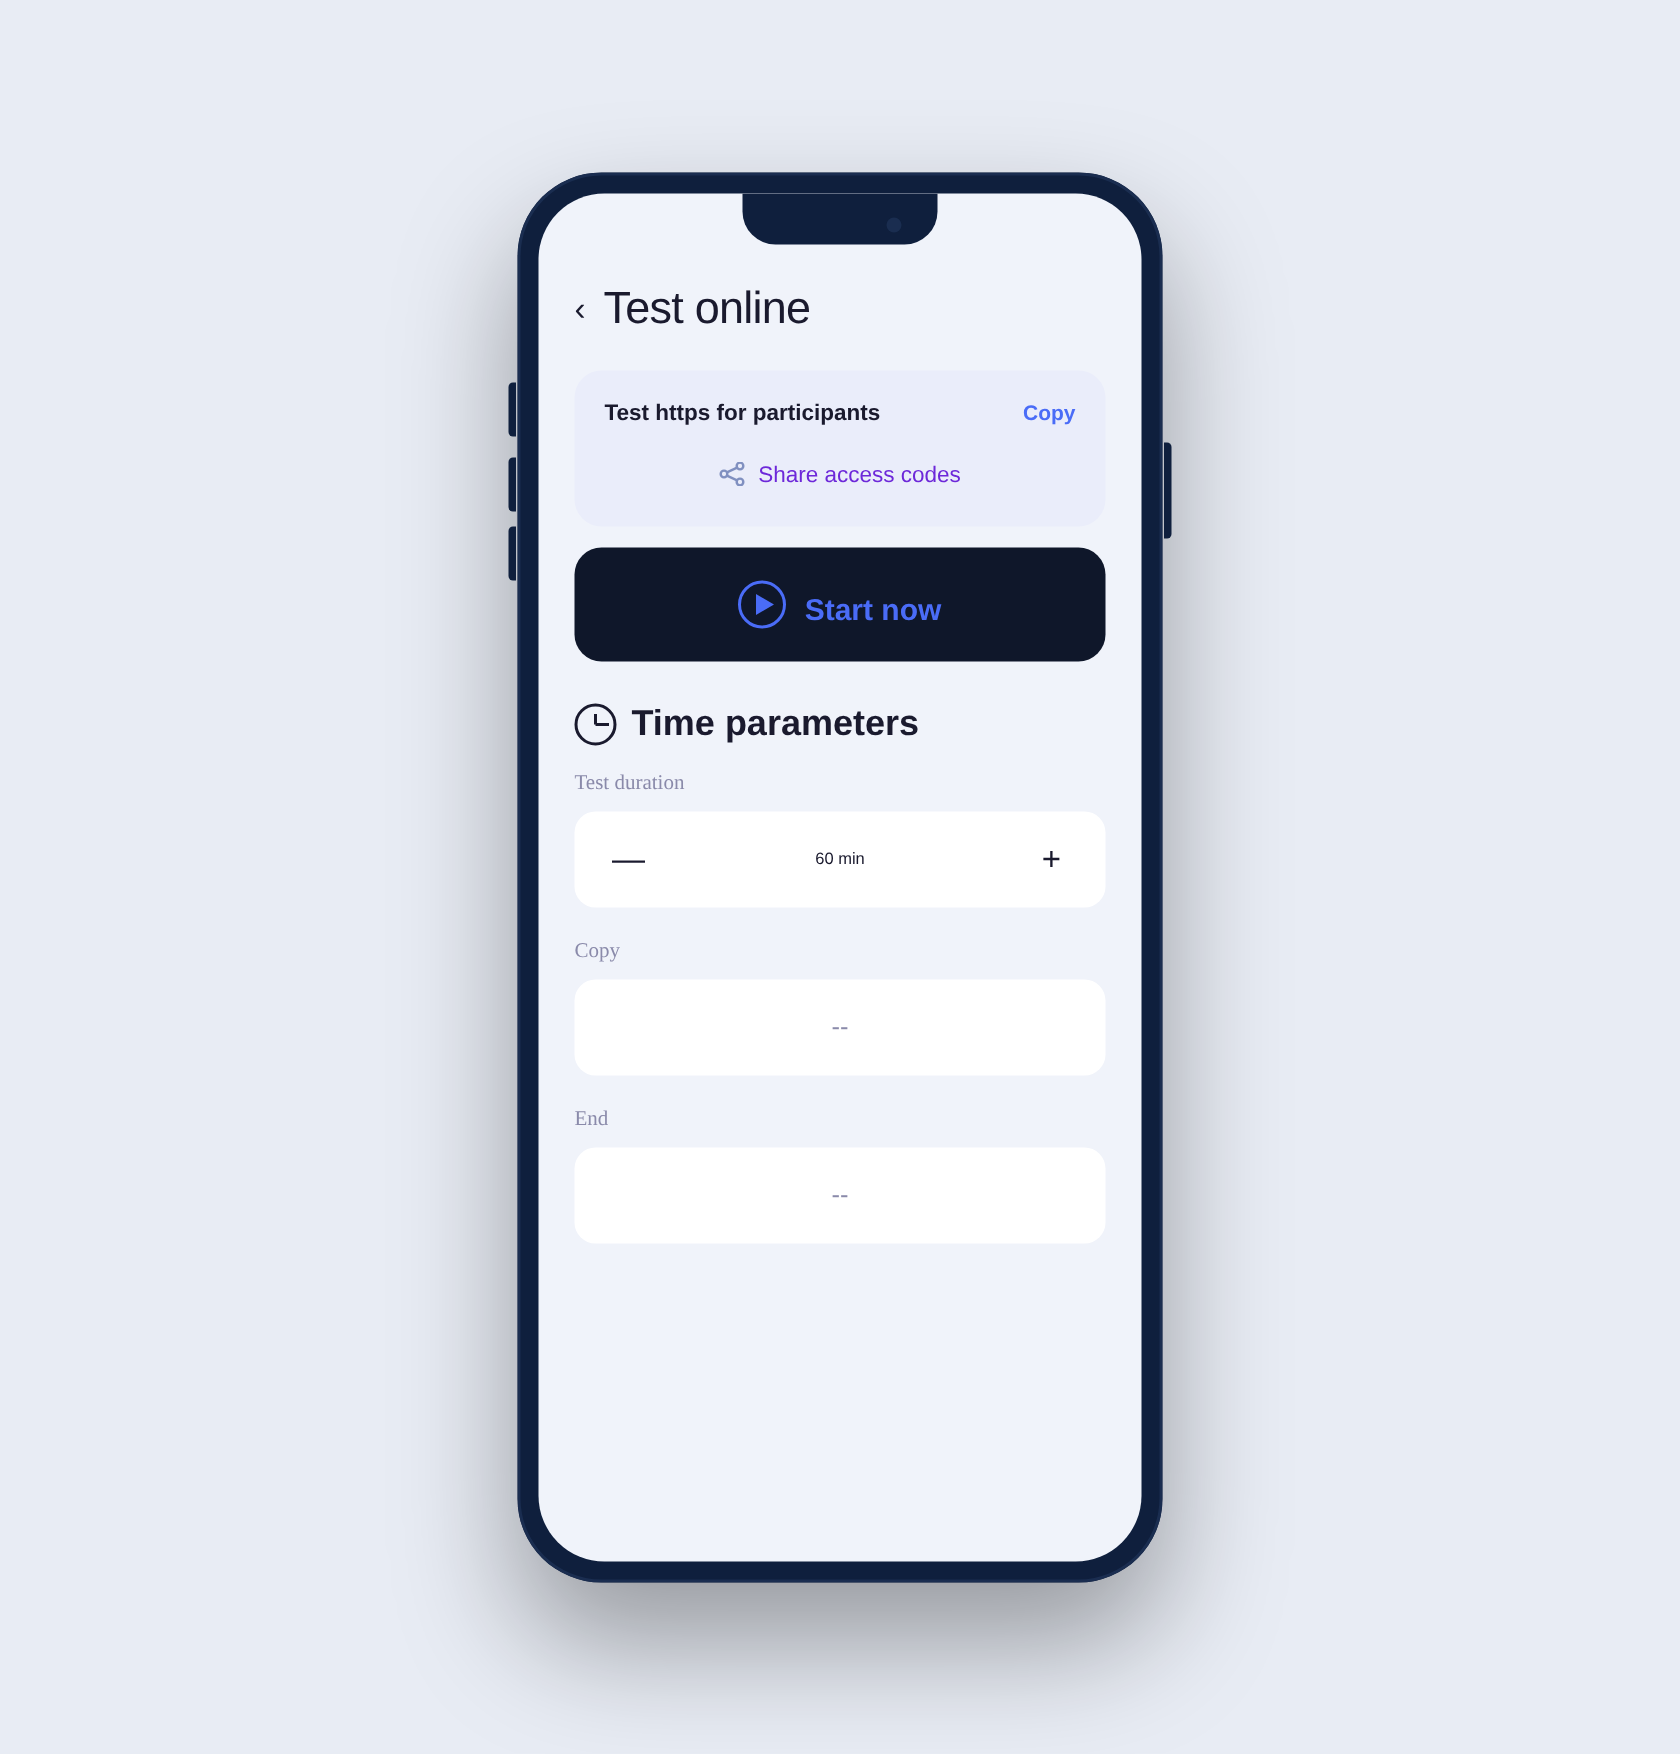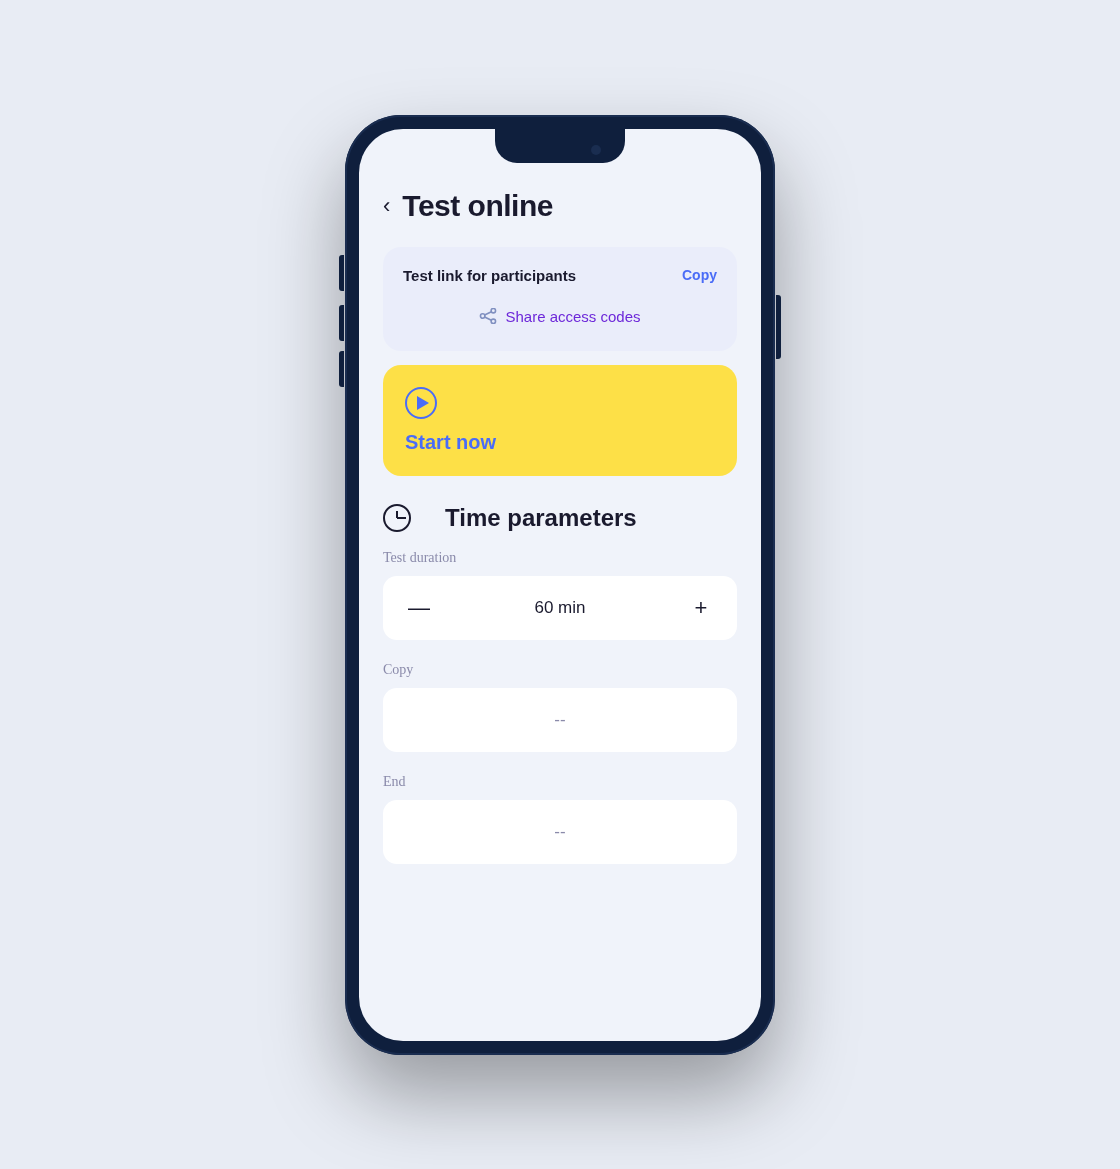--- a/index.html
+++ b/index.html
@@ -114,21 +114,21 @@
     .back-btn {
       font-size: 22px;
       color: #1a1a2e;
       cursor: pointer;
       line-height: 1;
       font-weight: 300;
     }
 
     .page-title {
       font-size: 30px;
-      font-weight: 700;
+      font-weight: 400;
       color: #1a1a2e;
       letter-spacing: -0.5px;
     }
 
     
     .card {
       background: #eaedfa;
       border-radius: 18px;
       padding: 20px 20px 16px;
       margin-bottom: 14px;
@@ -185,31 +185,30 @@
     }
 
     .share-icon {
       display: flex;
       align-items: center;
     }
 
     
     .start-btn {
       width: 100%;
-      background: #fde047;
+      background: #0f172a;
       border: none;
       border-radius: 18px;
       padding: 22px;
       display: flex;
-      align-items: flex-start;
+      align-items: flex-end;
       justify-content: center;
       gap: 12px;
       cursor: pointer;
       margin-bottom: 28px;
-      flex-direction: column;
     }
 
     .play-icon {
       width: 32px;
       height: 32px;
       border: 2.5px solid #4a6cf7;
       border-radius: 50%;
       display: flex;
       align-items: center;
       justify-content: center;
@@ -271,21 +270,20 @@
       bottom: 50%;
       left: 50%;
       transform: translateX(-50%) rotate(90deg);
       transform-origin: bottom center;
     }
 
     .section-title {
       font-size: 24px;
       font-weight: 700;
       color: #1a1a2e;
-      margin-left: 24px;
     }
 
     .field-label {
       font-size: 14px;
       color: #8a8aaa;
       margin-bottom: 10px;
       font-family: Liberation Serif, serif;
     }
 
     .duration-control {
@@ -306,21 +304,21 @@
       border: none;
       font-weight: 300;
       width: 32px;
       height: 32px;
       display: flex;
       align-items: center;
       justify-content: center;
     }
 
     .duration-value {
-      font-size: 17px;
+      font-size: 11px;
       color: #1a1a2e;
       font-weight: 400;
     }
 
     .time-input {
       background: #ffffff;
       border-radius: 14px;
       padding: 22px 20px;
       display: flex;
       align-items: center;
@@ -345,21 +343,21 @@
 
       <div class="screen-content">
 
         <div class="header">
           <span class="back-btn">‹</span>
           <h1 class="page-title">Test online</h1>
         </div>
 
         <div class="card">
           <div class="card-header">
-            <span class="card-label">Test link for participants</span>
+            <span class="card-label">Test https for participants</span>
             <button class="copy-btn">Copy</button>
           </div>
           <button class="share-btn">
             <span class="share-icon">
               <svg width="18" height="16" viewBox="0 0 20 18" fill="none">
                 <circle cx="16" cy="3" r="2.5" stroke="#8090c0" stroke-width="1.8"></circle>
                 <circle cx="16" cy="15" r="2.5" stroke="#8090c0" stroke-width="1.8"></circle>
                 <circle cx="4" cy="9" r="2.5" stroke="#8090c0" stroke-width="1.8"></circle>
                 <line x1="6.2" y1="7.8" x2="13.8" y2="4.2" stroke="#8090c0" stroke-width="1.8"></line>
                 <line x1="6.2" y1="10.2" x2="13.8" y2="13.8" stroke="#8090c0" stroke-width="1.8"></line>

